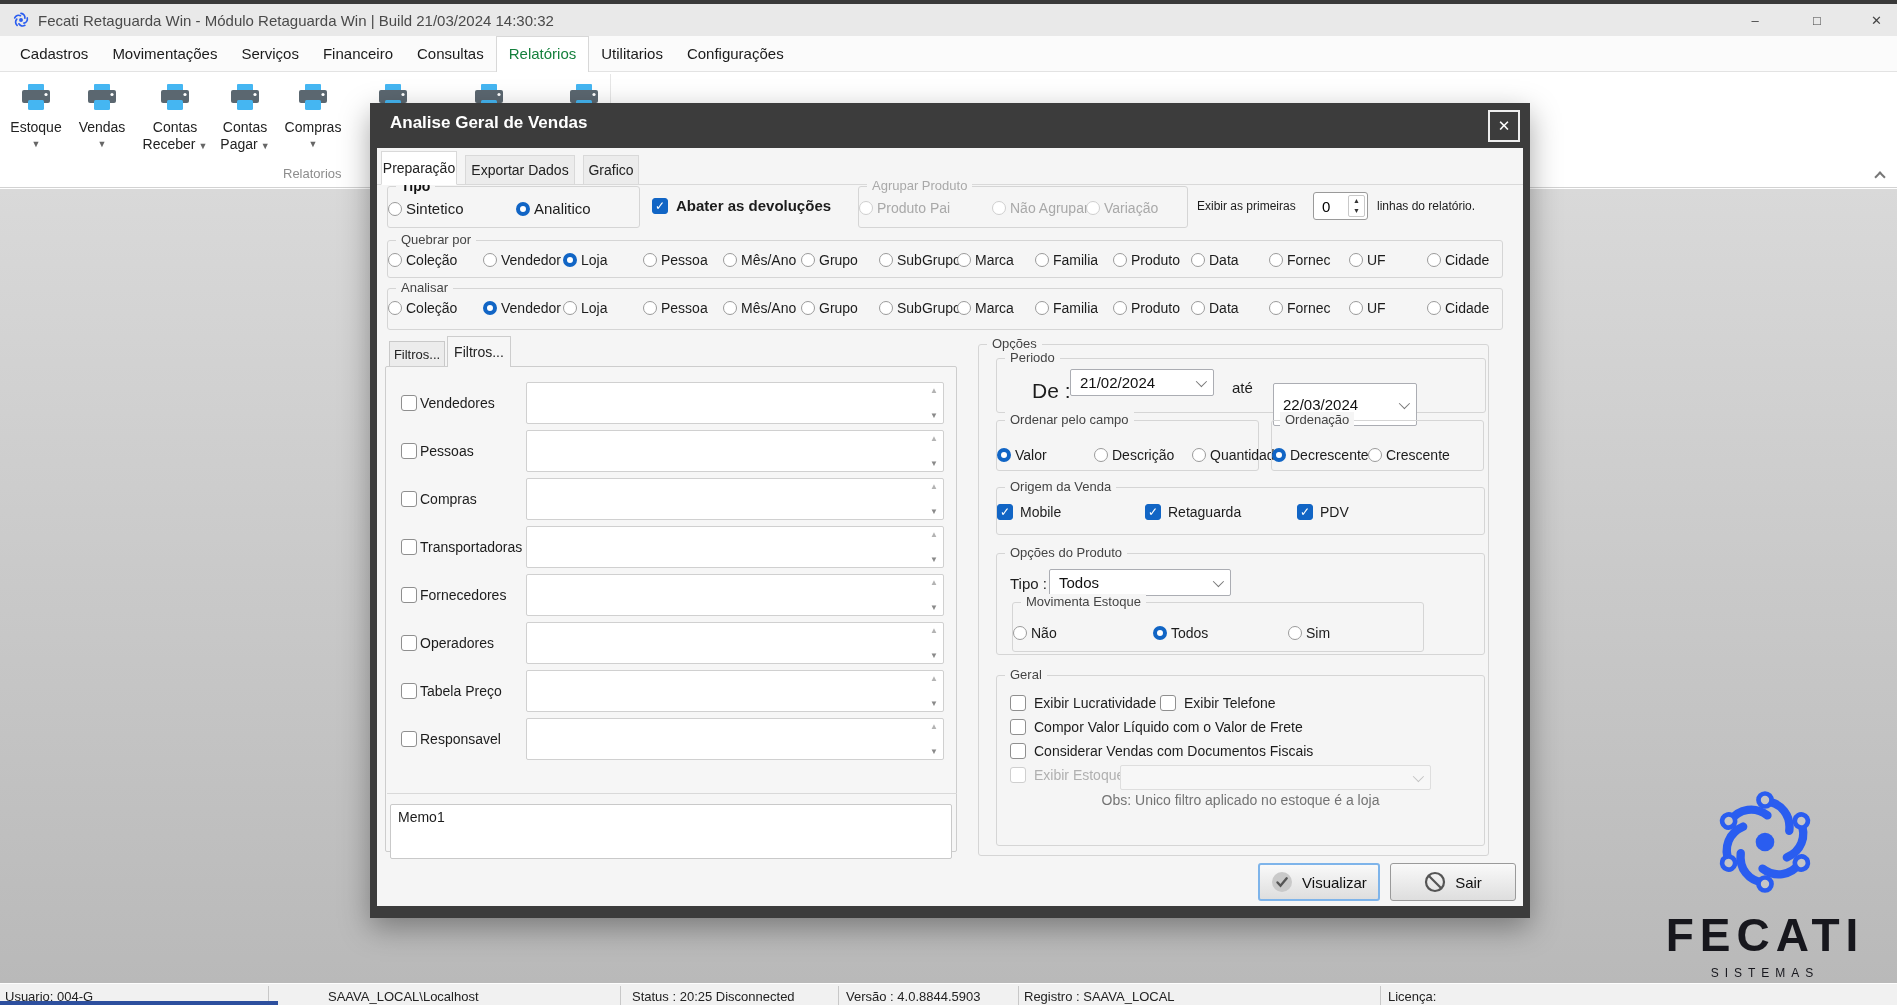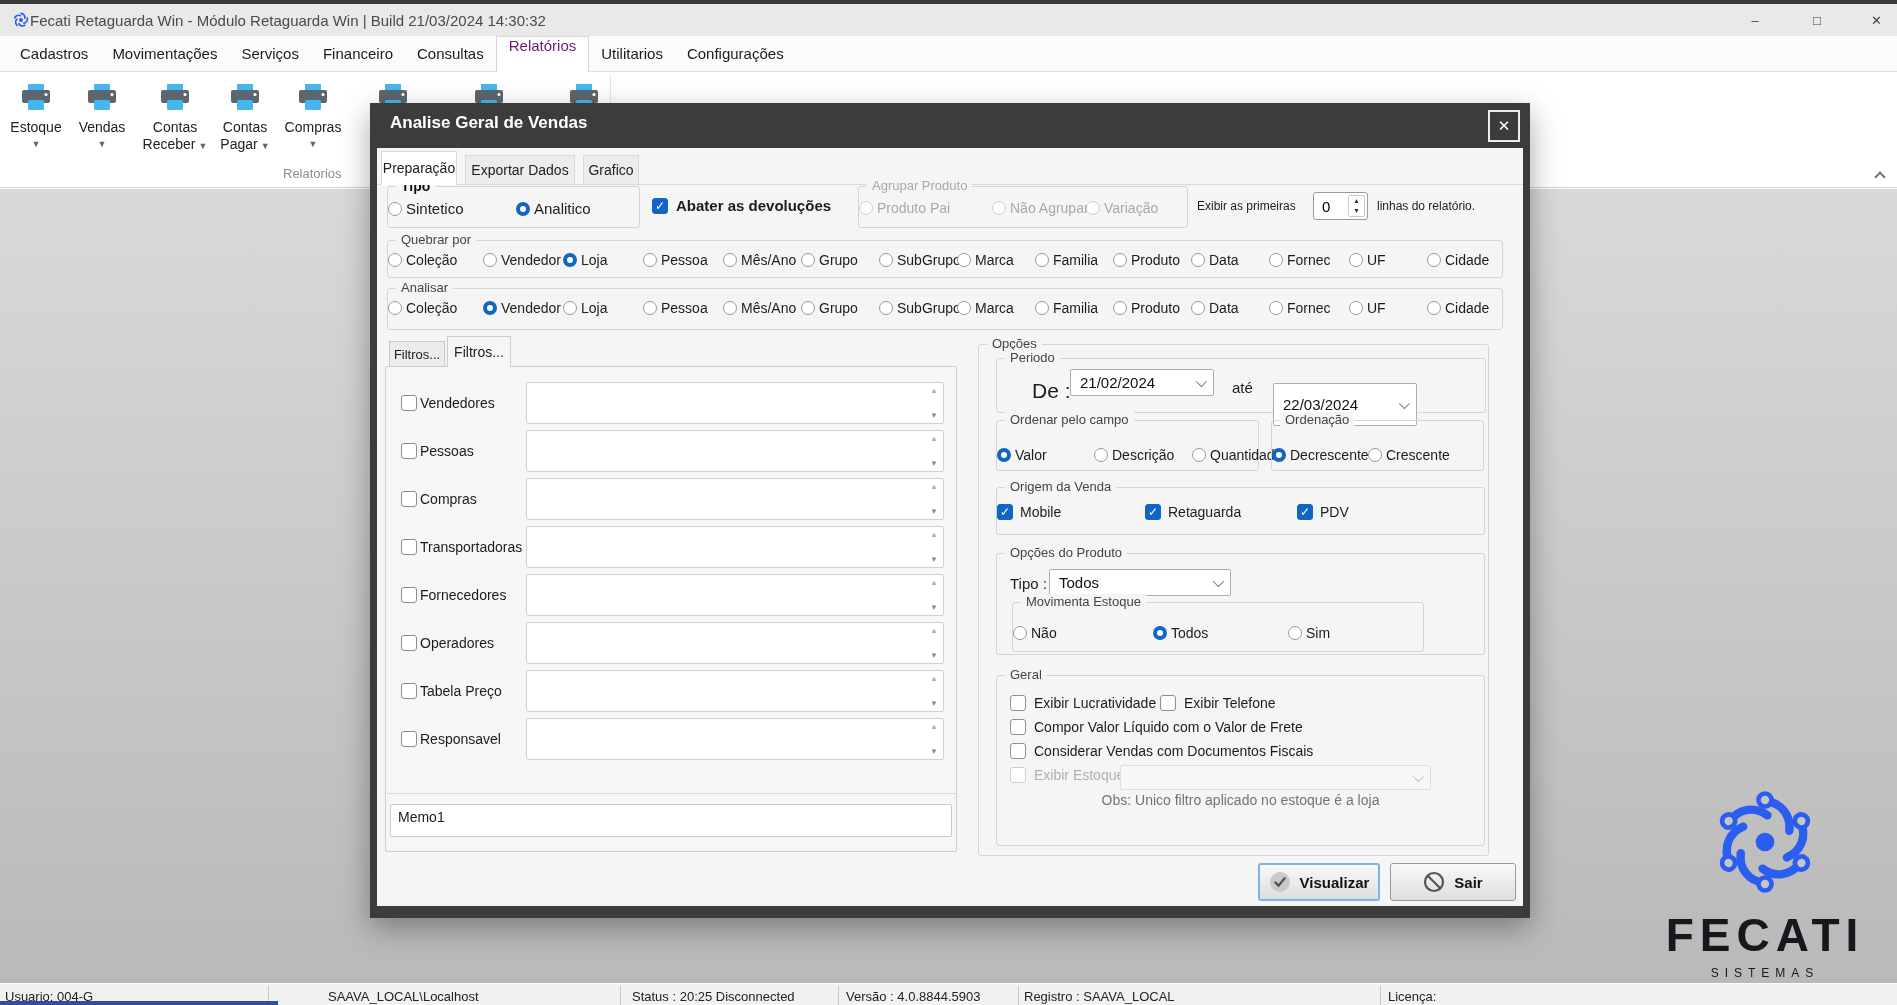--- a/index.html
+++ b/index.html
@@ -4,31 +4,31 @@
 <style>
   *{margin:0;padding:0;box-sizing:border-box;font-family:"Liberation Sans",sans-serif}
   body{background:#fff}
   #screen{position:relative;width:1897px;height:1005px;overflow:hidden;background:#fff}
   .abs{position:absolute}
 
   
   #topstrip{left:0;top:0;width:1897px;height:4px;background:#3a3a3a}
   #titlebar{left:0;top:4px;width:1897px;height:32px;background:#e9e9e9;display:flex;align-items:center}
   #titlebar .ticon{margin-left:12px;display:flex}
-  #titlebar .ttext{margin-left:0;font-size:15px;color:#4a4a4a}
+  #titlebar .ttext{margin-left:8px;font-size:15px;color:#4a4a4a}
   .winbtn{position:absolute;top:4px;height:32px;display:flex;align-items:center;justify-content:center;color:#444;font-size:13px}
   #btn-min{left:1732px;width:46px}
   #btn-max{left:1794px;width:46px}
   #btn-close{left:1856px;width:41px}
 
   
   #menubar{left:0;top:36px;width:1897px;height:36px;background:#fbfbfb;border-bottom:1px solid #e3e3e3}
   #menubar .mrow{position:absolute;left:8px;top:0;height:36px;display:flex}
   #menubar span.mitem{padding:9px 12px 0 12px;font-size:15px;color:#1b1b1b;height:36px}
-  #menubar span.mitem.sel{color:#701a75;background:#fff;border:1px solid #d8d8d8;border-bottom:none;padding-top:0}
+  #menubar span.mitem.sel{color:#15803d;background:#fff;border:1px solid #d8d8d8;border-bottom:none;padding-top:8px}
 
   
   #ribbon{left:0;top:72px;width:1897px;height:116px;background:#fff;border-bottom:1px solid #d2d2d2}
   div.rb-item{position:absolute;top:10px;display:flex;flex-direction:column;align-items:center;font-size:14px;color:#222;line-height:17px;text-align:center}
   div.rb-item:nth-of-type(1){left:5px;width:62px}
   div.rb-item:nth-of-type(2){left:71px;width:62px}
   div.rb-item:nth-of-type(3){left:136px;width:78px}
   div.rb-item:nth-of-type(4){left:210px;width:70px}
   div.rb-item:nth-of-type(5){left:281px;width:64px}
   .rb-item .ic{height:30px;margin-top:2px}
@@ -146,38 +146,38 @@
   
   #filtros-panel{left:8px;top:218px;width:572px;height:486px;border:1px solid #cdcdcd;border-radius:2px;background:#f6f6f6}
   #ftab1{position:absolute;left:12px;top:193px;width:56px;height:26px;background:#ececec;border:1px solid #c9c9c9;font-size:13px;color:#222;display:flex;align-items:center;justify-content:center}
   #ftab2{position:absolute;left:70px;top:188px;width:64px;height:31px;background:#f6f6f6;border:1px solid #cdcdcd;border-bottom:none;font-size:14px;color:#222;display:flex;align-items:center;justify-content:center;z-index:2}
   #frows{position:absolute;left:1px;top:1px;width:570px;height:426px;border-bottom:1px solid #d9d9d9;padding:14px 0 0 14px}
   .frow{display:flex;align-items:center;height:42px;margin-bottom:6px}
   .frow .flabel{font-size:14px;color:#1c1c1c;margin-left:3px;width:106px;flex:none}
   .flist{width:418px;height:42px;background:#fff;border:1px solid #d0d0d0;border-radius:2px;position:relative}
   .flist .up{position:absolute;right:5px;top:3px;font-size:8px;color:#b3b3b3}
   .flist .dn{position:absolute;right:5px;bottom:3px;font-size:8px;color:#8a8a8a}
-  #memo{position:absolute;left:4px;top:437px;width:562px;height:33px;background:#fff;border:1px solid #c9c9c9;border-radius:2px;font-size:14px;color:#1c1c1c;padding:4px 7px}
+  #memo{position:absolute;left:4px;top:437px;width:562px;height:55px;background:#fff;border:1px solid #c9c9c9;border-radius:2px;font-size:14px;color:#1c1c1c;padding:4px 7px}
 
   
   #opcoes{left:601px;top:196px;width:511px;height:512px}
   #grp-periodo{left:17px;top:13px;width:490px;height:55px}
   #grp-ordenar{left:17px;top:75px;width:263px;height:51px}
   #grp-ordenacao{left:292px;top:75px;width:213px;height:51px}
   #grp-origem{left:17px;top:142px;width:489px;height:48px}
   #grp-produto{left:17px;top:208px;width:489px;height:102px}
   #grp-mov{left:15px;top:48px;width:412px;height:50px}
   #grp-geral{left:17px;top:330px;width:489px;height:171px}
   .gcrow{position:absolute;display:flex;align-items:center;gap:8px}
   .gcrow .glab{font-size:14px;color:#1c1c1c;white-space:nowrap}
   .gcrow.dis .glab{color:#b0b0b0}
   #obs{position:absolute;left:0;top:116px;width:100%;text-align:center;font-size:14px;color:#737373}
 
   
-  .btn{position:absolute;display:flex;align-items:center;justify-content:center;gap:9px;background:linear-gradient(#f9f9f9,#dedede);border:1px solid #9a9a9a;border-radius:3px;font-size:15px;font-weight:bold;color:#111}
+  .btn{position:absolute;display:flex;align-items:center;justify-content:center;gap:9px;background:linear-gradient(#f9f9f9,#dedede);border:1px solid #9a9a9a;border-radius:3px;font-size:15px;font-weight:normal;color:#111}
   #btn-visualizar{left:881px;top:715px;width:122px;height:38px;border:2px solid #7eb4ea}
   #btn-sair{left:1013px;top:715px;width:126px;height:38px}
 </style>
 </head>
 <body>
 
 <div id="screen">
 
   <div class="abs" id="topstrip"></div>
   <div class="abs" id="titlebar">

